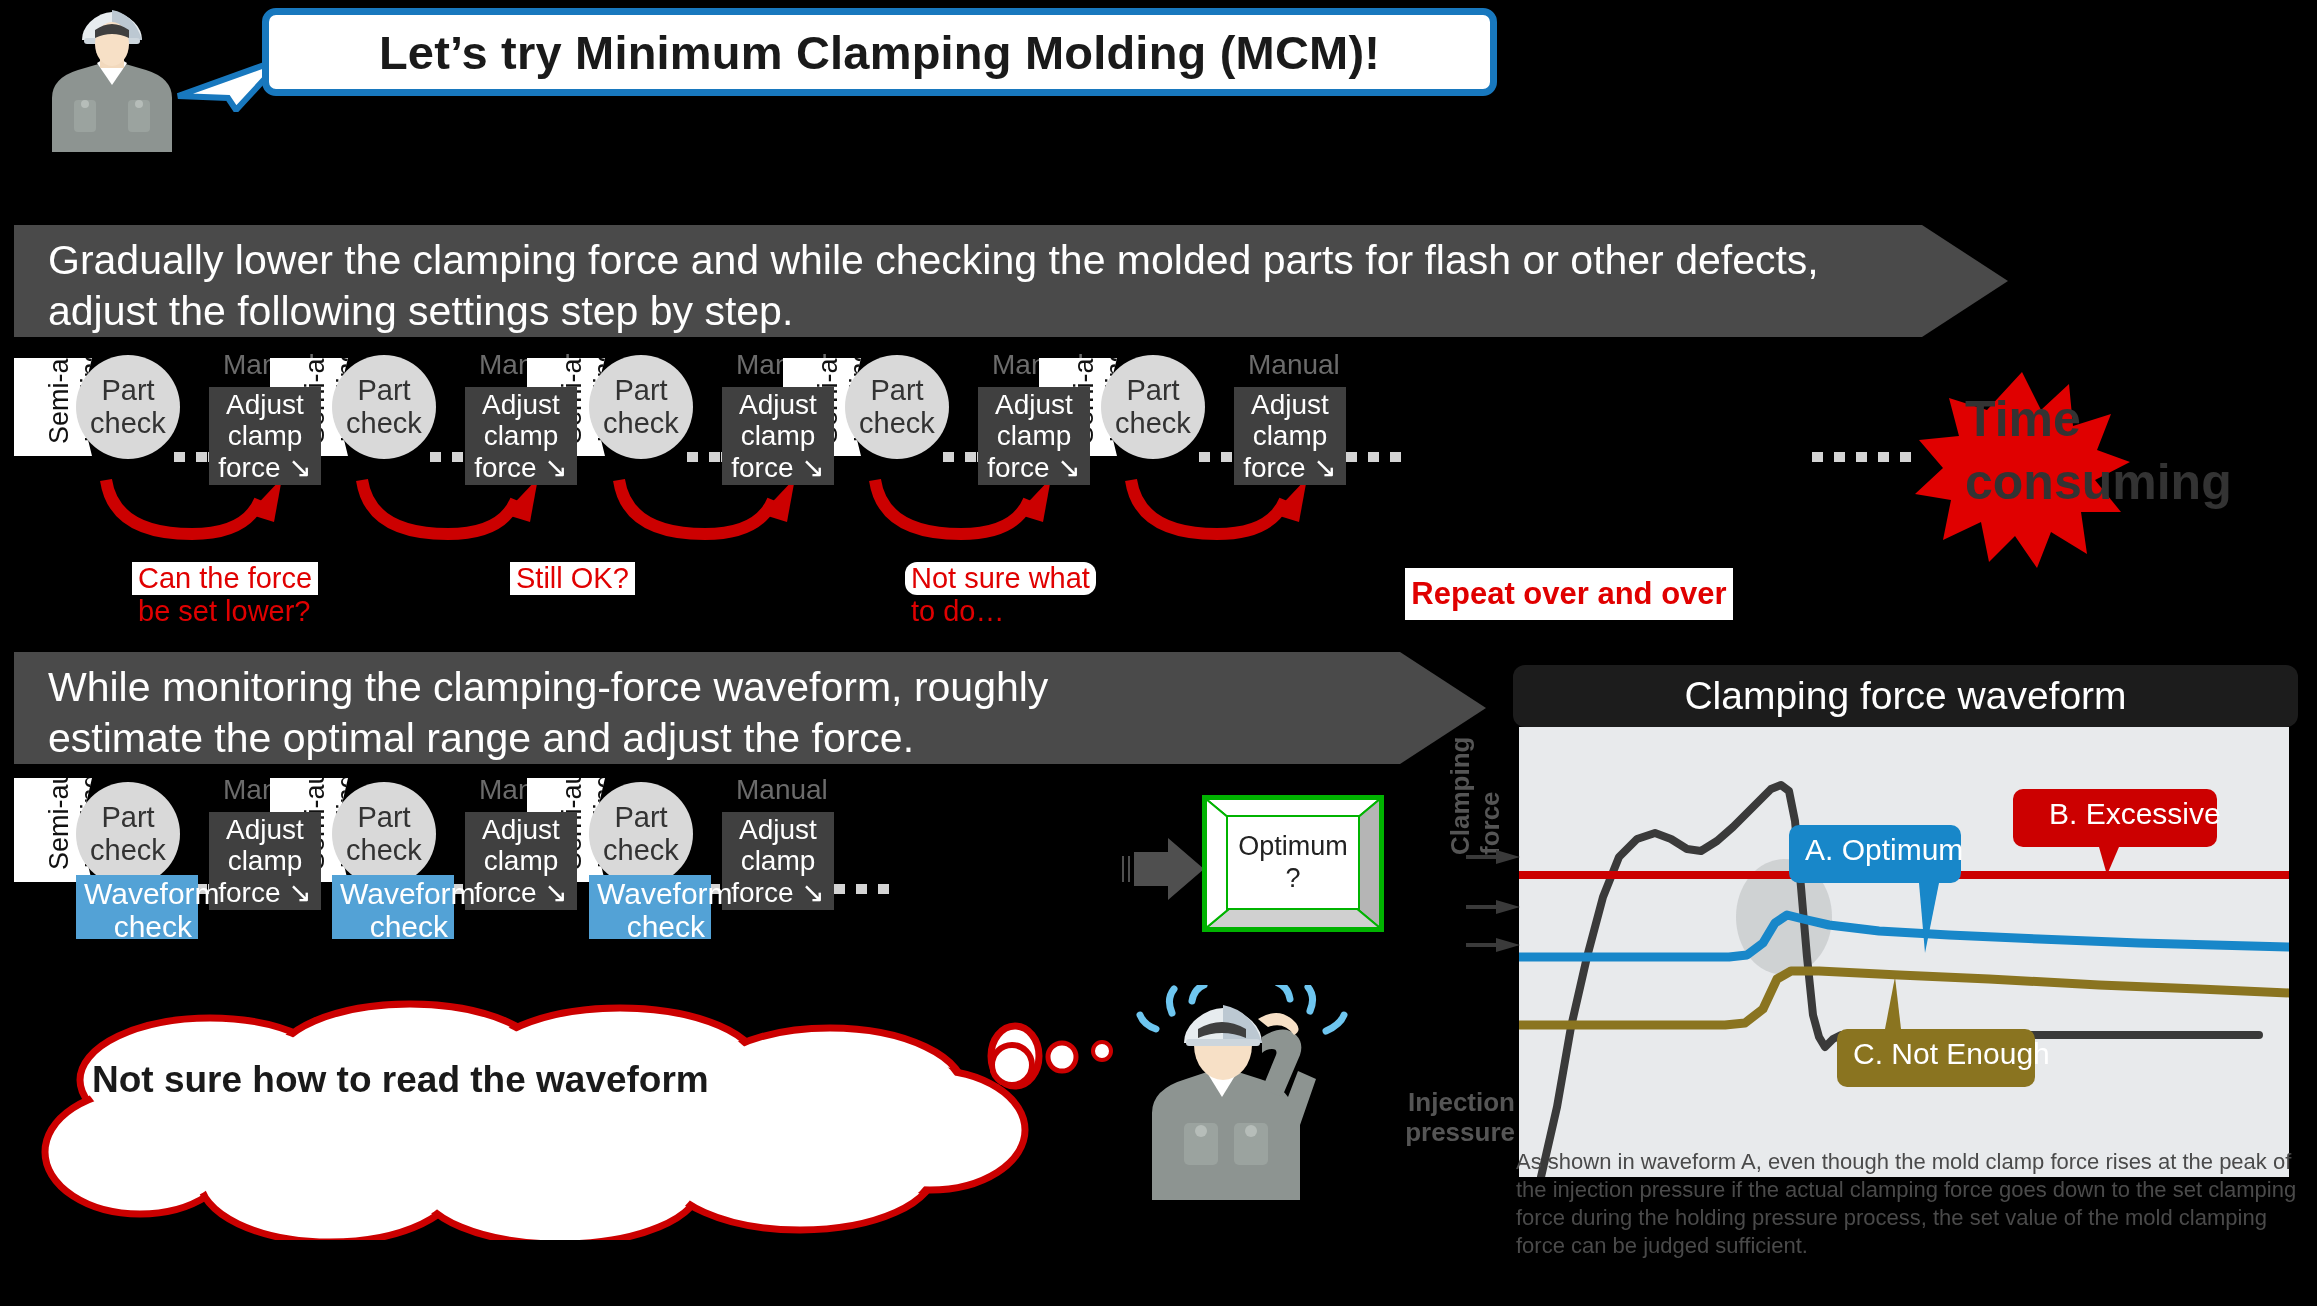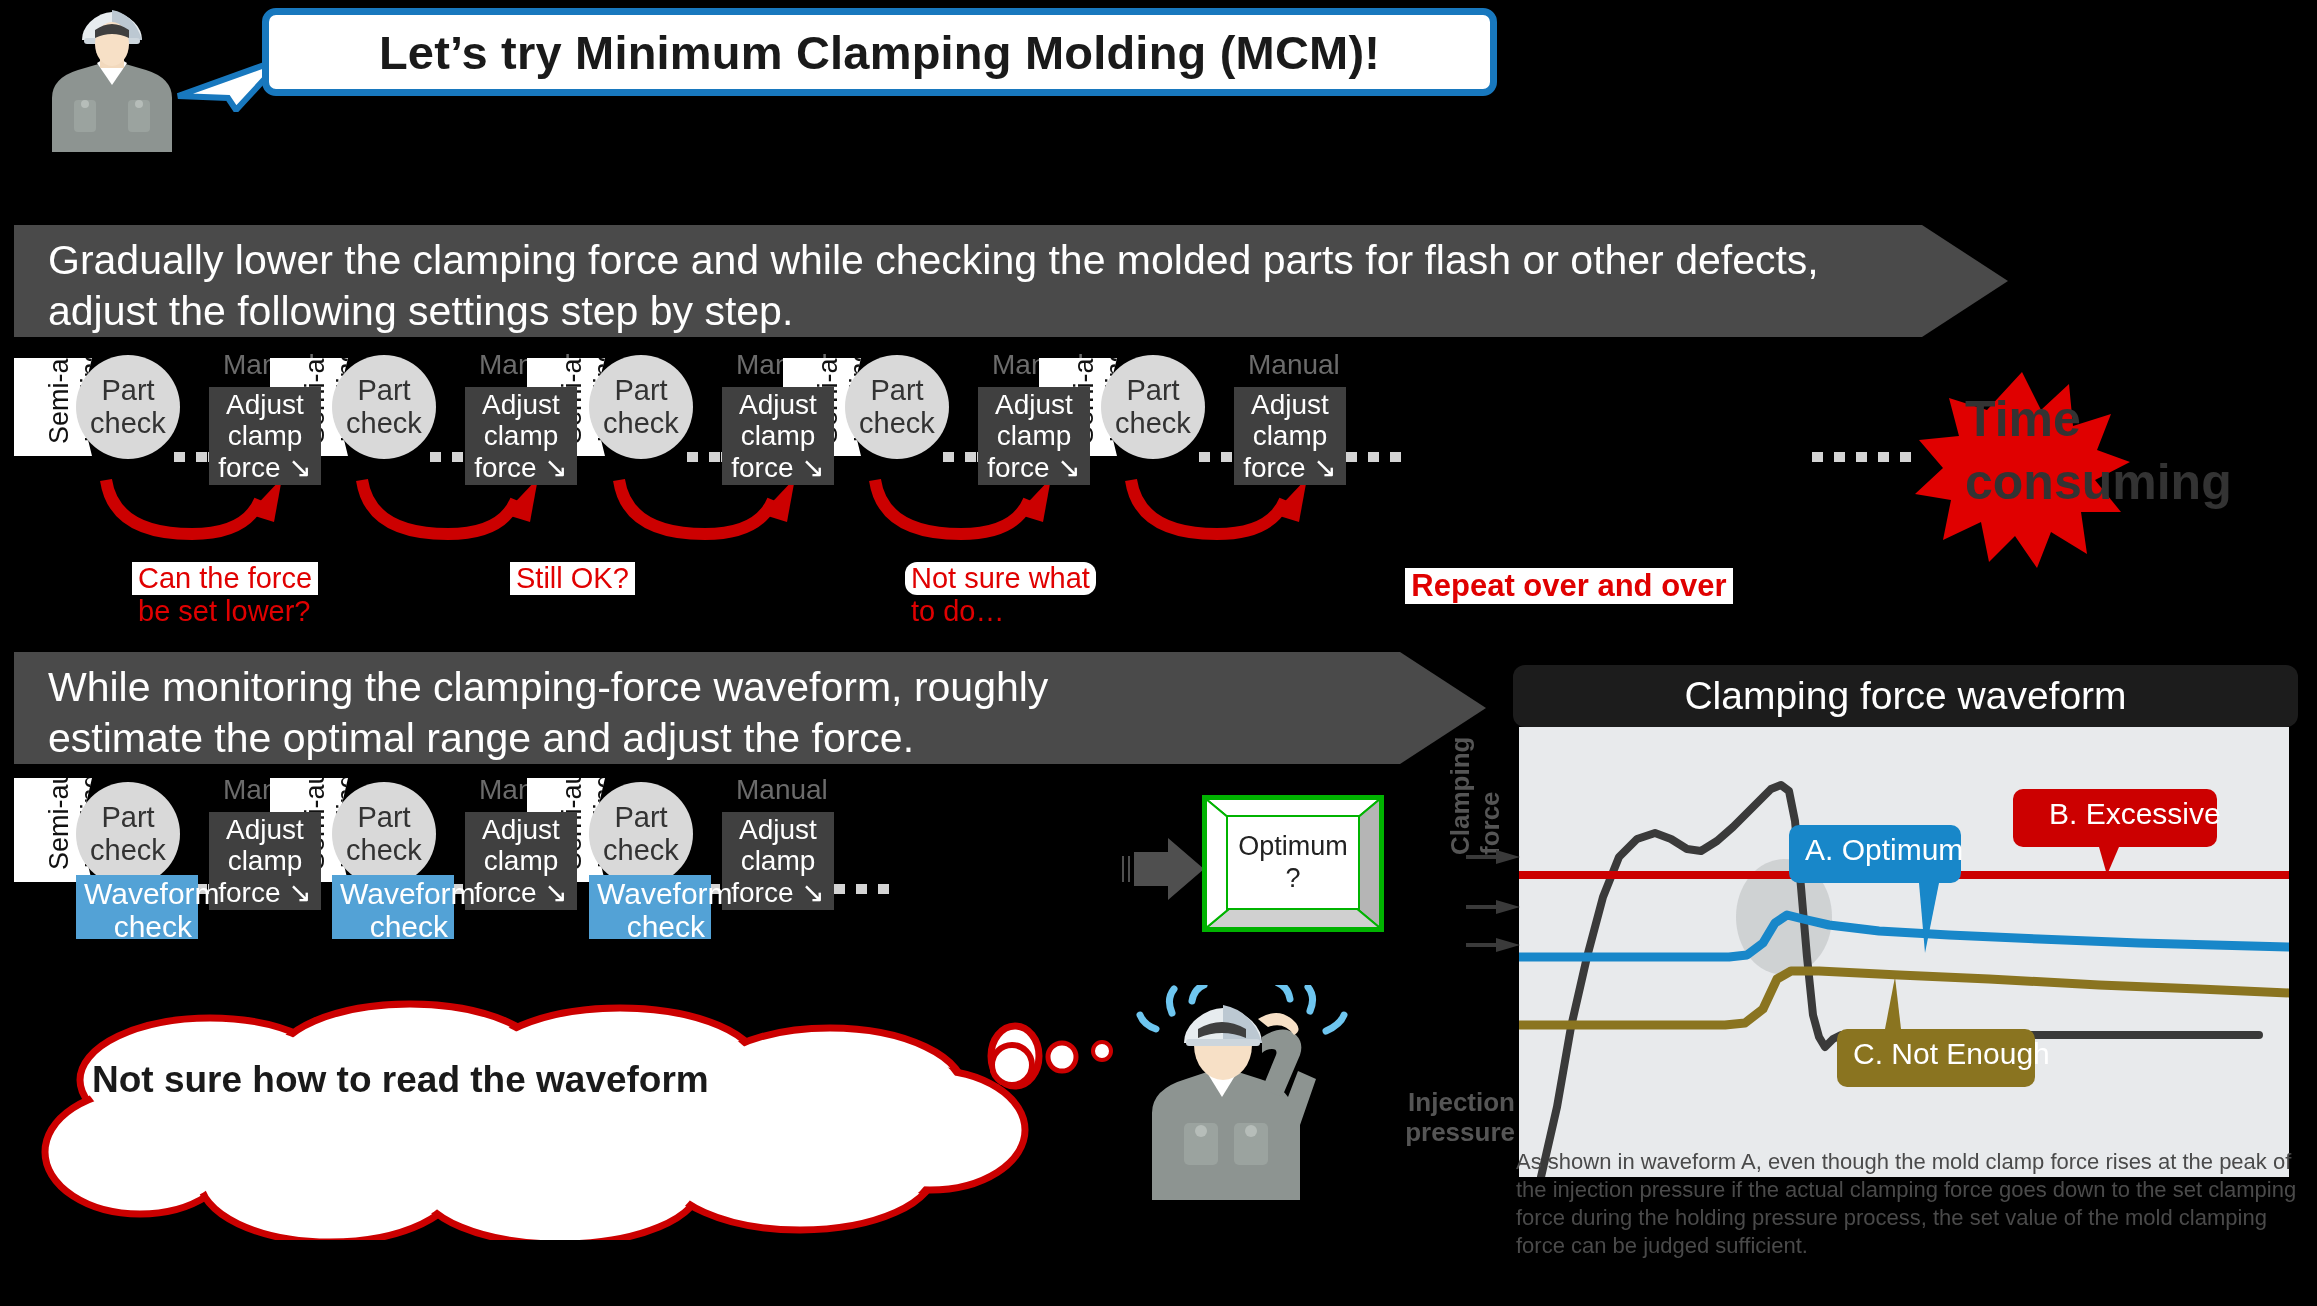--- a/index.html
+++ b/index.html
@@ -396,13 +396,13 @@
 <div class="abs axlabel" style="left:1385px;top:1088px;width:130px;font-size:26px;line-height:1.15;text-align:right;">
   <div>Injection</div>
   <div>pressure</div>
 </div>
 
 <div class="abs" id="caption">As shown in waveform A, even though the mold clamp force rises at the peak of the injection pressure if the actual clamping force goes down to the set clamping force during the holding pressure process, the set value of the mold clamping force can be judged sufficient.</div>
 
 <div class="note" style="left: 132px; top: 562px; width: 252px;"><div style="background: rgb(255, 255, 255); display: inline-block; padding: 0px 6px;">Can the force</div><div style="display: inline-block; padding: 0px 6px;">be set lower?</div></div>
 <div class="note" style="left: 510px; top: 562px; width: 195px;"><div style="background: rgb(255, 255, 255); display: inline-block; padding: 0px 6px;">Still OK?</div></div>
 <div class="note" style="left: 905px; top: 562px; width: 200px;"><div style="background: rgb(255, 255, 255); display: inline-block; padding: 0px 6px; border-radius: 12px;">Not sure what</div><div style="display: inline-block; padding: 0px 6px;">to do…</div></div>
-<div class="note bold" style="left: 1360px; top: 568px; width: 418px; text-align: center;"><div style="background: rgb(255, 255, 255); display: inline-block; padding: 0px 6px;">Repeat over and over</div></div>
+<div class="note bold" style="left: 1360px; top: 568px; width: 418px; text-align: center;"><div style="background: rgb(255, 255, 255); display: inline-block; padding: 8px 6px;">Repeat over and over</div></div>
 
 </body></html>

